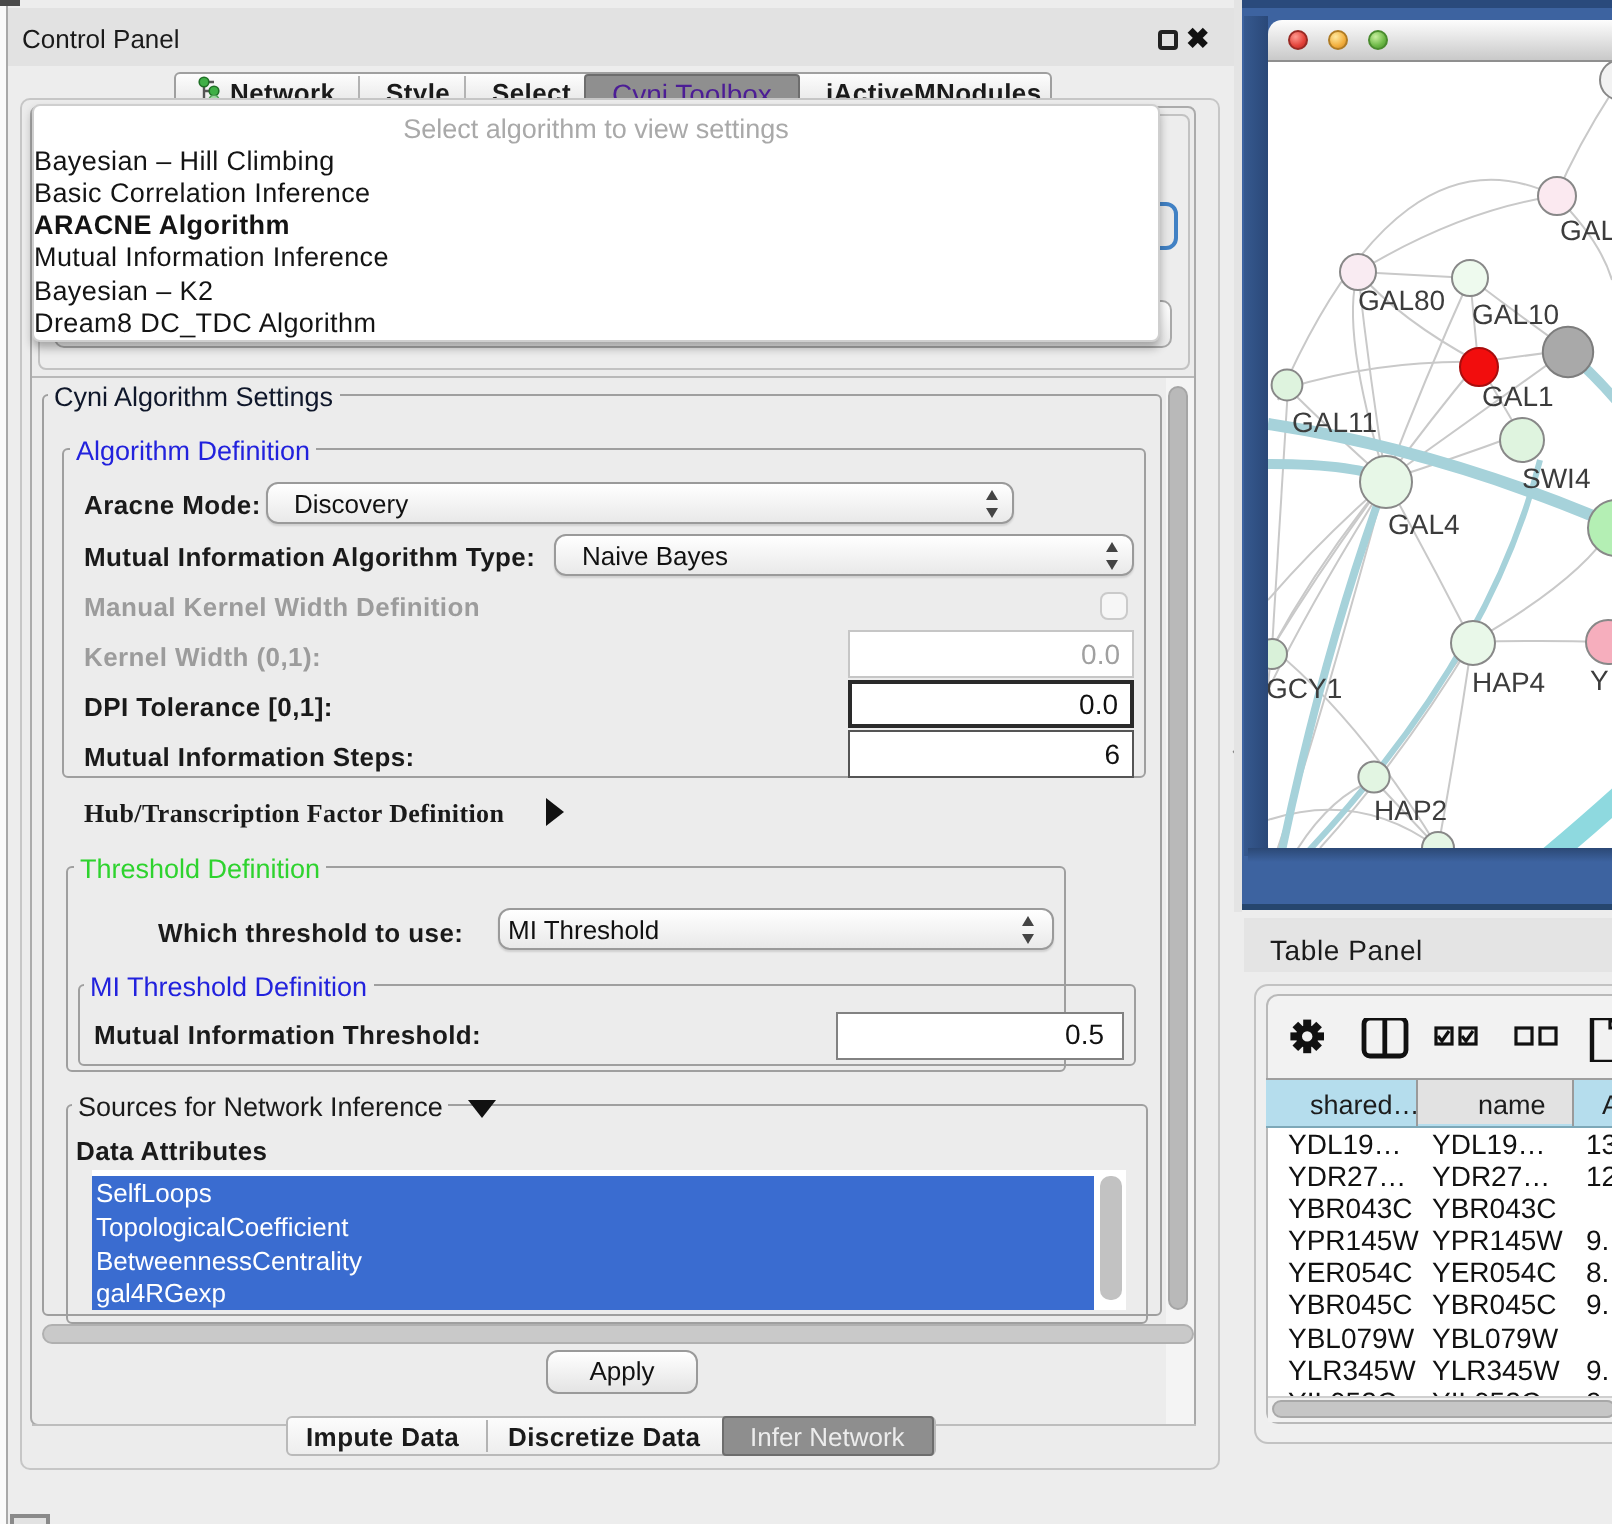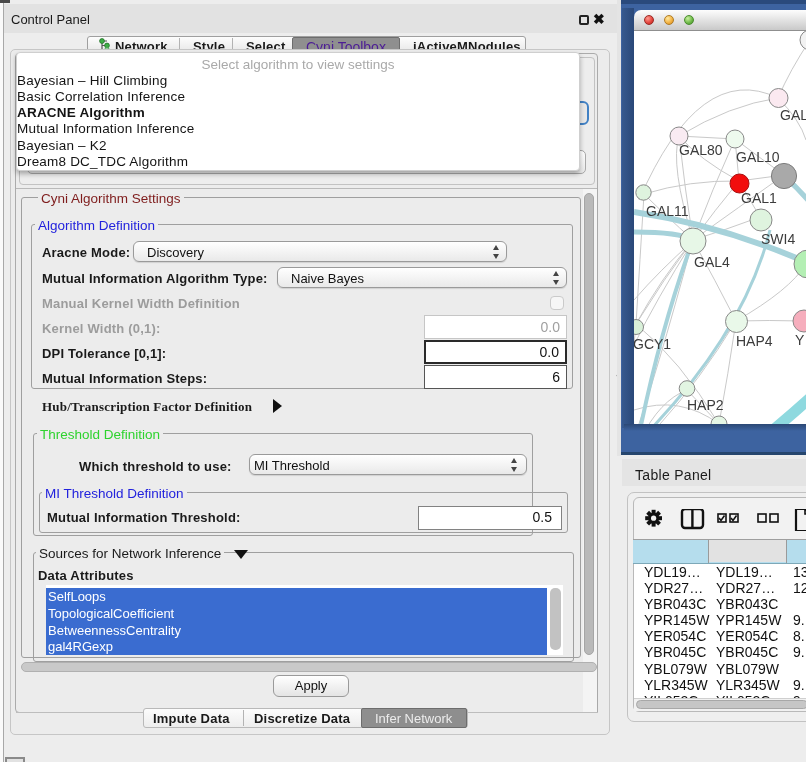--- a/index.html
+++ b/index.html
@@ -64,21 +64,21 @@
   <div class="abs" style="left:27px;top:150px;width:559px;height:24px;border:1px solid #a8a8a8;border-radius:5px;background:linear-gradient(#fff,#e9e9e9);"></div>
 
   <div class="abs" style="left:16px;top:188px;width:581px;height:1px;background:#b9b9b9;"></div>
   <div class="abs" style="left:583px;top:189px;width:14px;height:523px;background:#f4f4f4;"></div>
   <div class="abs" style="left:597px;top:188px;width:1px;height:525px;background:#a9a9a9;"></div>
   <div class="abs" style="left:584px;top:193px;width:10px;height:462px;background:#b9b9b9;border-radius:5px;border:1px solid #a5a5a5;"></div>
   <div class="abs" style="left:21px;top:662px;width:576px;height:10px;background:#c9c9c9;border-radius:5px;border:1px solid #b0b0b0;"></div>
   <div class="abs" style="left:16px;top:712px;width:582px;height:1px;background:#bdbdbd;"></div>
 
   <div class="gbox" style="left:21px;top:197px;width:560px;height:461px;">
-    <div class="glabel" style="left:16px;color:#7f1d1d;">Cyni Algorithm Settings</div>
+    <div class="glabel" style="left:2px;color:#0f172a;">Cyni Algorithm Settings</div>
   </div>
 
   <div class="gbox" style="left:31px;top:224px;width:542px;height:165px;">
     <div class="glabel" style="left:3px;color:#2222dd;">Algorithm Definition</div>
   </div>
   <div class="abs b13" style="left:42px;top:245px;">Aracne Mode:</div>
   <div class="combo" style="left:133px;top:241px;width:374px;height:21px;">
       <span class="ct">Discovery</span>
       <span class="stepper"></span>
     </div>
@@ -267,20 +267,25 @@
       </g>
       <path d="M74 9 l2 2.5 3.5 -5" stroke="#111" stroke-width="1.6" fill="none"></path>
       <path d="M86 9 l2 2.5 3.5 -5" stroke="#111" stroke-width="1.6" fill="none"></path>
       <path d="M151 0 h9 l5 5 v17 h-14 z" fill="none" stroke="#111" stroke-width="2.2"></path>
         <path d="M160 0 v5 h5" fill="none" stroke="#111" stroke-width="1.6"></path>
     </g>
   </svg>
 
   <div class="abs" style="left:633px;top:539px;width:173px;height:25px;border-top:1px solid #9f9f9f;border-bottom:1px solid #7da8b8;background:#b5dded;z-index:6;"></div>
   <div class="abs" style="left:709px;top:540px;width:77px;height:22px;background:#e2e2e2;z-index:7;"></div>
+  <div class="abs" style="left:633px;top:539px;width:173px;height:24px;z-index:8;font-size:13.5px;color:#1c1c1c;">
+    <span style="position:absolute;left:22px;top:6px;">shared…</span>
+    <span style="position:absolute;left:106px;top:6px;">name</span>
+    <span style="position:absolute;left:168px;top:6px;">A</span>
+  </div>
   <div class="abs" style="left:708px;top:540px;width:1px;height:23px;background:#9a9a9a;z-index:8;"></div>
   <div class="abs" style="left:786px;top:540px;width:1px;height:23px;background:#9a9a9a;z-index:8;"></div>
 
   <div class="abs" style="left:634px;top:564px;width:172px;height:146px;background:#fff;z-index:6;overflow:hidden;">
     <div style="position:absolute;left:10px;top:0px;font-size:14px;color:#111;line-height:16.1px;">YDL19…<br>YDR27…<br>YBR043C<br>YPR145W<br>YER054C<br>YBR045C<br>YBL079W<br>YLR345W<br>YIL052C</div>
     <div style="position:absolute;left:82px;top:0px;font-size:14px;color:#111;line-height:16.1px;">YDL19…<br>YDR27…<br>YBR043C<br>YPR145W<br>YER054C<br>YBR045C<br>YBL079W<br>YLR345W<br>YIL052C</div>
     <div style="position:absolute;left:159px;top:0px;font-size:14px;color:#111;line-height:16.1px;">13<br>12<br><br>9.<br>8.<br>9.<br><br>9.<br>9.</div>
   </div>
 
   <div class="abs" style="left:634px;top:698px;width:172px;height:13px;background:#f1f1f1;border-top:1px solid #cfcfcf;z-index:7;"></div>

